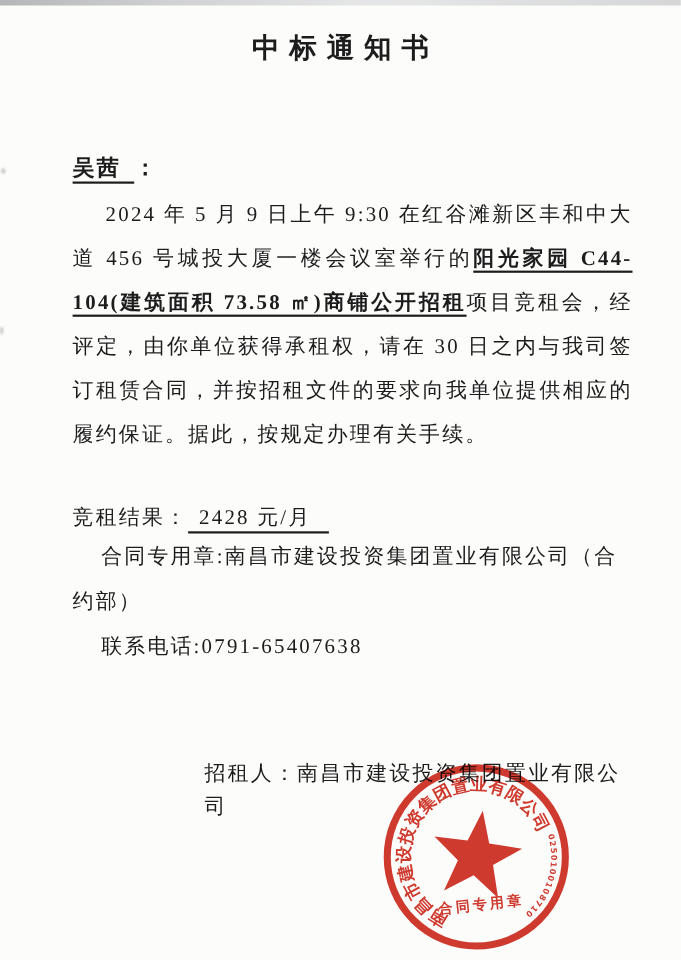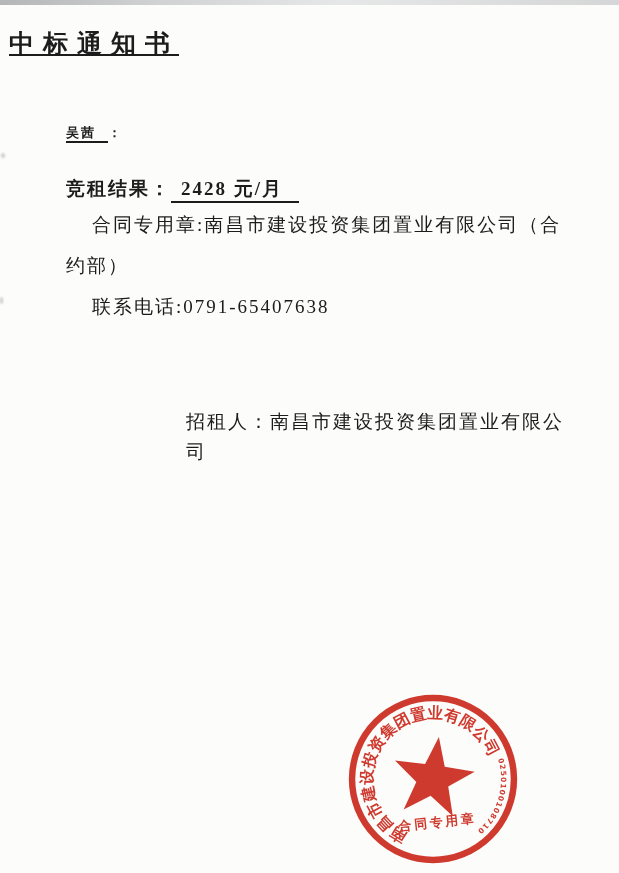--- a/index.html
+++ b/index.html
@@ -14,58 +14,57 @@
   }
   .scan-top{
     position:absolute;top:0;left:0;width:100%;height:5px;
     background:linear-gradient(90deg,#a8aaac 0%,#c9cacc 25%,#e3e4e5 55%,#d7d8d9 80%,#cfd0d1 100%);
     filter:blur(0.6px);
     opacity:.85;
   }
   .scan-speck{position:absolute;background:#9a9a98;border-radius:50%;filter:blur(1px);opacity:.5;}
   .doc-title{
     margin:27px 0 0 0;
-    text-align:left;
+    text-align:center;
     font-size:25px;
     font-weight:bold;
     letter-spacing:9px;
     text-indent:9px;
-    text-decoration:underline;
   }
   .content{
     padding:0 44px 0 66px;
     font-size:19px;
     letter-spacing:2px;
   }
   .greeting{
-    margin-top:60px;
+    margin-top:80px;
     font-weight:bold;
-    font-size:13px;
+    font-size:20px;
     line-height:26px;
   }
   .greeting .u-name{
     border-bottom:2px solid #1c1c1c;
     padding-right:12px;
     padding-bottom:1px;
   }
   .para{
     text-align:justify;
     line-height:40px;
   }
   .p1{margin-top:10px;text-indent:30px;}
   .hl{
     font-weight:bold;
     text-decoration:underline;
     text-underline-offset:5px;
     text-decoration-thickness:1.8px;
   }
   .result-line{
-    margin-top:28px;
+    margin-top:40px;
     line-height:30px;
-    font-weight:bold;
+    font-weight:normal;
   }
   .result-line .u-val{
     border-bottom:2px solid #1c1c1c;
     padding:0 16px 2px 10px;
   }
   .p2{margin-top:56px;text-indent:28px;line-height:41px;}
   .info-line{line-height:41px;text-indent:26px;}
   .issuer-line{
     margin-top:80px;
     margin-left:120px;
@@ -107,20 +106,23 @@
 <div class="scan-speck" style="left:0px;top:297px;width:3px;height:7px;"></div>
 
 <h1 class="doc-title">中标通知书</h1>
 
 <div class="content">
 
   <div class="greeting">
     <span class="u-name">吴茜</span><span>：</span>
   </div>
 
+  <p class="para p1">
+    <span>2024 年 5 月 9 日上午 9:30 在红谷滩新区丰和中大道 456 号城投大厦一楼会议室举行的</span><span class="hl">阳光家园 C44-104(建筑面积 73.58 ㎡)商铺公开招租</span><span>项目竞租会，经评定，由你单位获得承租权，请在 30 日之内与我司签订租赁合同，并按招租文件的要求向我单位提供相应的履约保证。据此，按规定办理有关手续。</span>
+  </p>
 
   <div class="result-line">
     <span>竞租结果：</span><span class="u-val">2428 元/月</span>
   </div>
 
 
   <div class="info-line">合同专用章:南昌市建设投资集团置业有限公司（合约部）</div>
   <div class="info-line">联系电话:0791-65407638</div>
 
   <div class="issuer-line">

